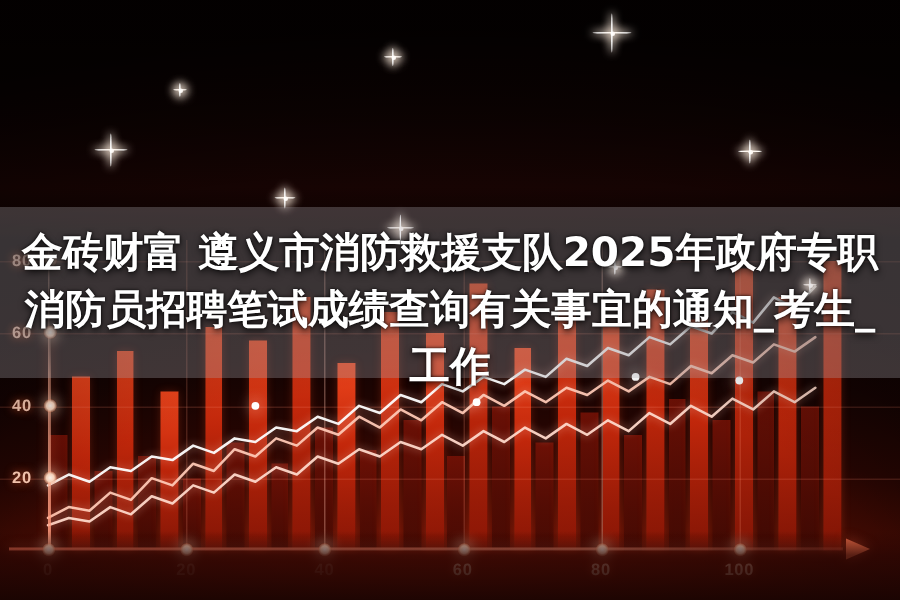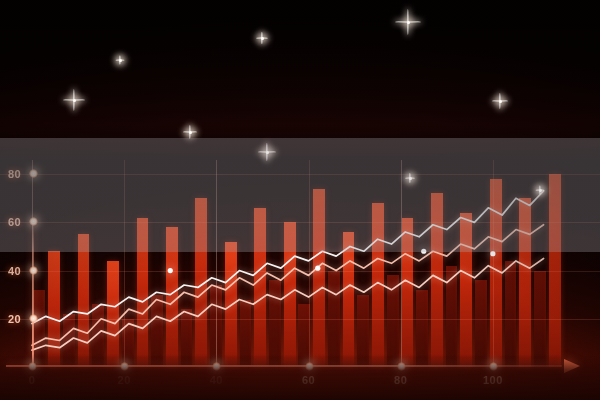--- a/index.html
+++ b/index.html
@@ -283,14 +283,15 @@
       </div>
       <div class="sparkle" style="left: 535.5px; top: 185.5px; width: 9px; height: 9px;">
         <i></i>
       </div>
       <div class="sparkle" style="left: 115.5px; top: 55.5px; width: 9px; height: 9px;">
         <i></i>
       </div>
     </div>
 
   <div class="title-band"></div>
+  <div class="title-text">金砖财富 遵义市消防救援支队2025年政府专职消防员招聘笔试成绩查询有关事宜的通知_考生_工作</div>
 
 </div>
 
 </body></html>

